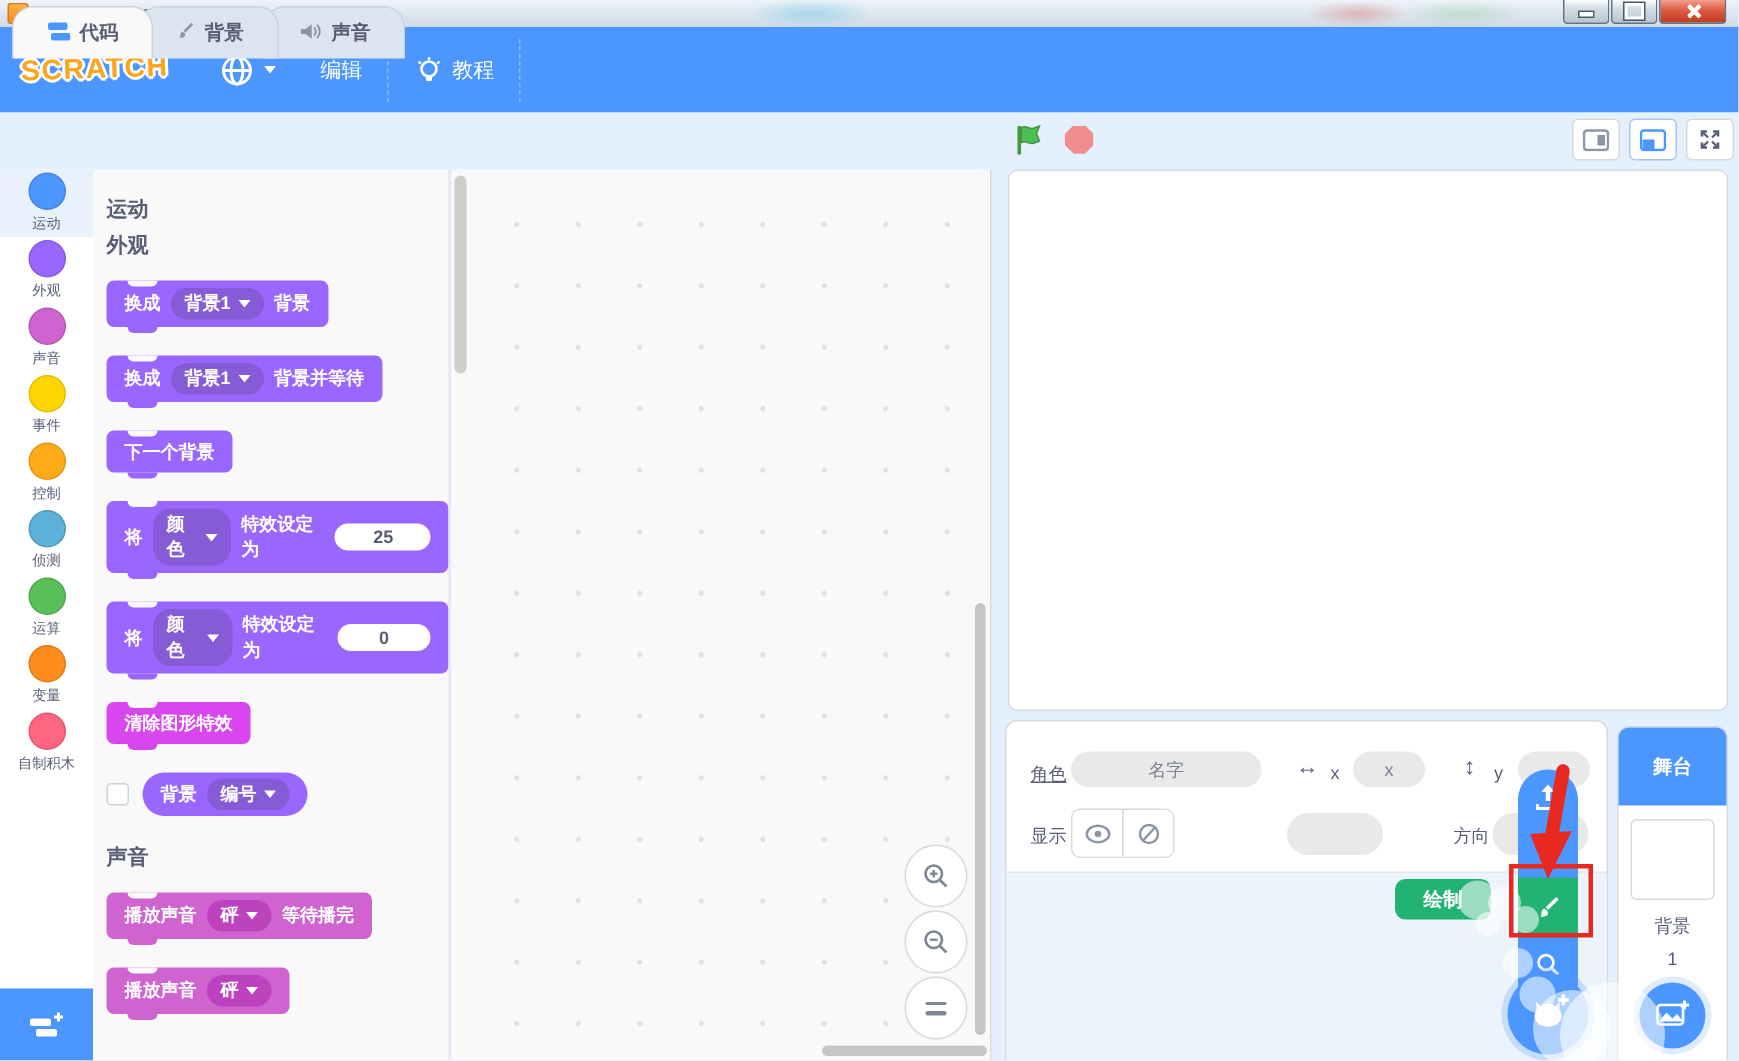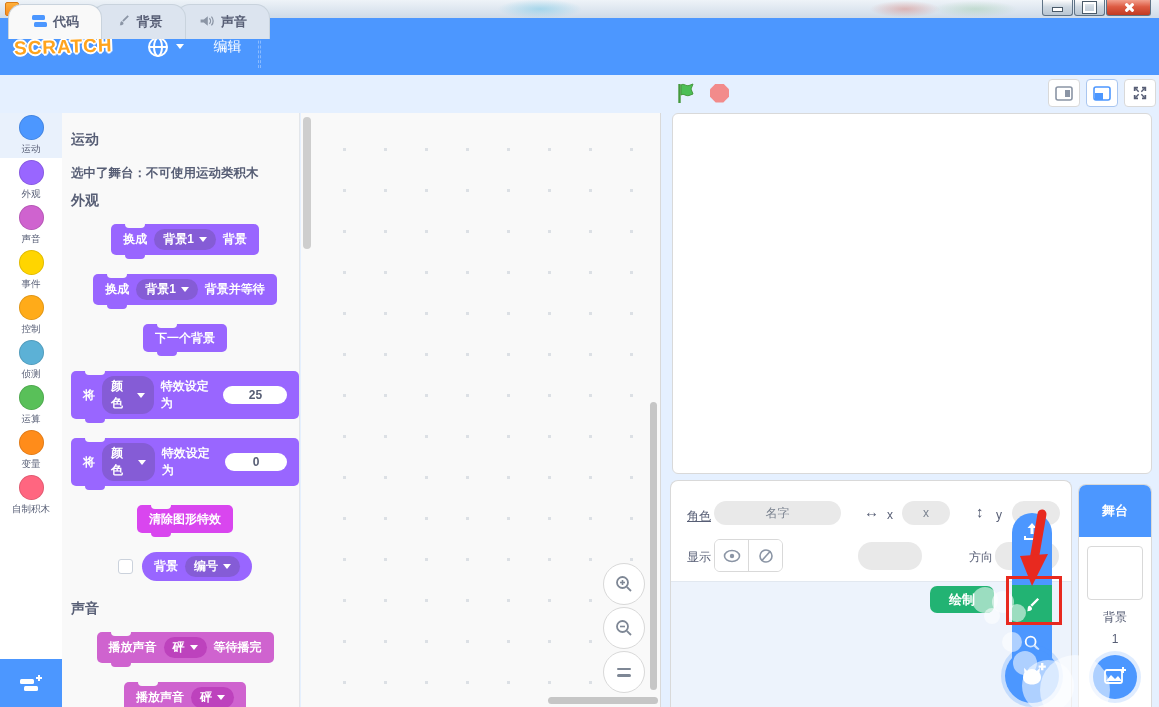--- a/index.html
+++ b/index.html
@@ -70,21 +70,21 @@
   .cat-dot{width:25px;height:25px;border-radius:50%;box-shadow:inset 0 0 0 1px rgba(0,0,0,.12);}
   .cat-label{font-size:10px;color:#575E75;transform:scale(.95);white-space:nowrap;}
   #extension-button{left:0;top:659px;width:62px;height:48px;background:#4C97FF;
     display:flex;align-items:center;justify-content:center;}
 
   
   #palette{left:62px;top:113px;width:238px;height:594px;background:#F9F9F9;
     border-right:1px solid #E3E6EA;overflow:hidden;padding:12px 0 0 9px;box-sizing:border-box;}
   .pal-title{font-size:14px;font-weight:bold;color:#575E75;margin:6px 0 4px 0;}
   .pal-note{font-size:12.5px;font-weight:bold;color:#575E75;margin:16px 0 10px 0;}
-  .pal-row{display:flex;align-items:center;margin:0 0 19px 0;justify-content:center;}
+  .pal-row{display:flex;align-items:center;margin:0 0 19px 0;}
   .pal-row.gap-before{margin-top:16px;}
   .block{position:relative;display:inline-flex;align-items:center;gap:7px;
     padding:5px 12px;border-radius:5px;color:#fff;font-weight:bold;font-size:12px;
     min-height:18px;}
   .block.stack::before{content:"";position:absolute;top:0;left:14px;width:20px;height:4px;
     background:#F9F9F9;border-radius:0 0 4px 4px;}
   .block.stack::after{content:"";position:absolute;bottom:-4px;left:14px;width:20px;height:4px;
     background:inherit;border-radius:0 0 4px 4px;filter:brightness(1);}
   .block.reporter{border-radius:16px;padding:4px 12px;}
   .b-dd{border-radius:12px;padding:2px 9px;display:inline-flex;align-items:center;gap:5px;
@@ -191,20 +191,30 @@
       <circle cx="12" cy="12" r="9" fill="none" stroke="#fff" stroke-width="2"></circle>
       <ellipse cx="12" cy="12" rx="4" ry="9" fill="none" stroke="#fff" stroke-width="2"></ellipse>
       <line x1="3" y1="12" x2="21" y2="12" stroke="#fff" stroke-width="2"></line>
     </svg>
     <div class="caret-down"></div>
   </div>
   <div class="menu-item">
     <span>编辑</span>
   </div>
   <div class="menu-divider"></div>
+  <div class="menu-item">
+    <svg width="18" height="20" viewBox="0 0 18 20">
+      <circle cx="9" cy="9" r="5" fill="none" stroke="#fff" stroke-width="1.8"></circle>
+      <rect x="7" y="14" width="4" height="3" rx="1" fill="#fff"></rect>
+      <line x1="9" y1="1" x2="9" y2="3" stroke="#fff" stroke-width="1.5"></line>
+      <line x1="2" y1="4" x2="3.6" y2="5.4" stroke="#fff" stroke-width="1.5"></line>
+      <line x1="16" y1="4" x2="14.4" y2="5.4" stroke="#fff" stroke-width="1.5"></line>
+    </svg>
+    <span>教程</span>
+  </div>
   <div class="menu-divider"></div>
 </div>
 
 <div id="topband" class="abs"></div>
 <div id="tabs-holder">
     <div class="tab active" style="left: 8px; z-index: 3;">
       <span><svg width="16" height="14" viewBox="0 0 16 14">
           <rect x="1" y="1" width="13" height="5" rx="1.5" fill="#4C97FF"></rect>
           <rect x="3" y="8" width="13" height="5" rx="1.5" fill="#4C97FF"></rect>
         </svg></span>
@@ -296,21 +306,20 @@
 <div id="extension-button" class="abs">
   <svg width="28" height="24" viewBox="0 0 28 24">
     <rect x="3" y="8" width="14" height="5" rx="1.5" fill="#fff"></rect>
     <rect x="7" y="15" width="14" height="5" rx="1.5" fill="#fff"></rect>
     <path d="M21 4h2v2h2v2h-2v2h-2V8h-2V6h2z" fill="#fff"></path>
   </svg>
 </div>
 
 <div id="palette" class="abs">
     <div class="pal-title">运动</div>
-    <div class="pal-note">选中了舞台：不可使用运动类积木</div>
     <div class="pal-title">外观</div>
     <div style="height: 10px;"></div>
     <div class="pal-row">
       <div class="block stack" style="background: rgb(153, 102, 255);">
         <span>换成</span>
         <span class="b-dd" style="background: rgb(133, 92, 214);">
           <span>背景1</span>
           <span class="caret-down"></span>
         </span>
         <span>背景</span>

